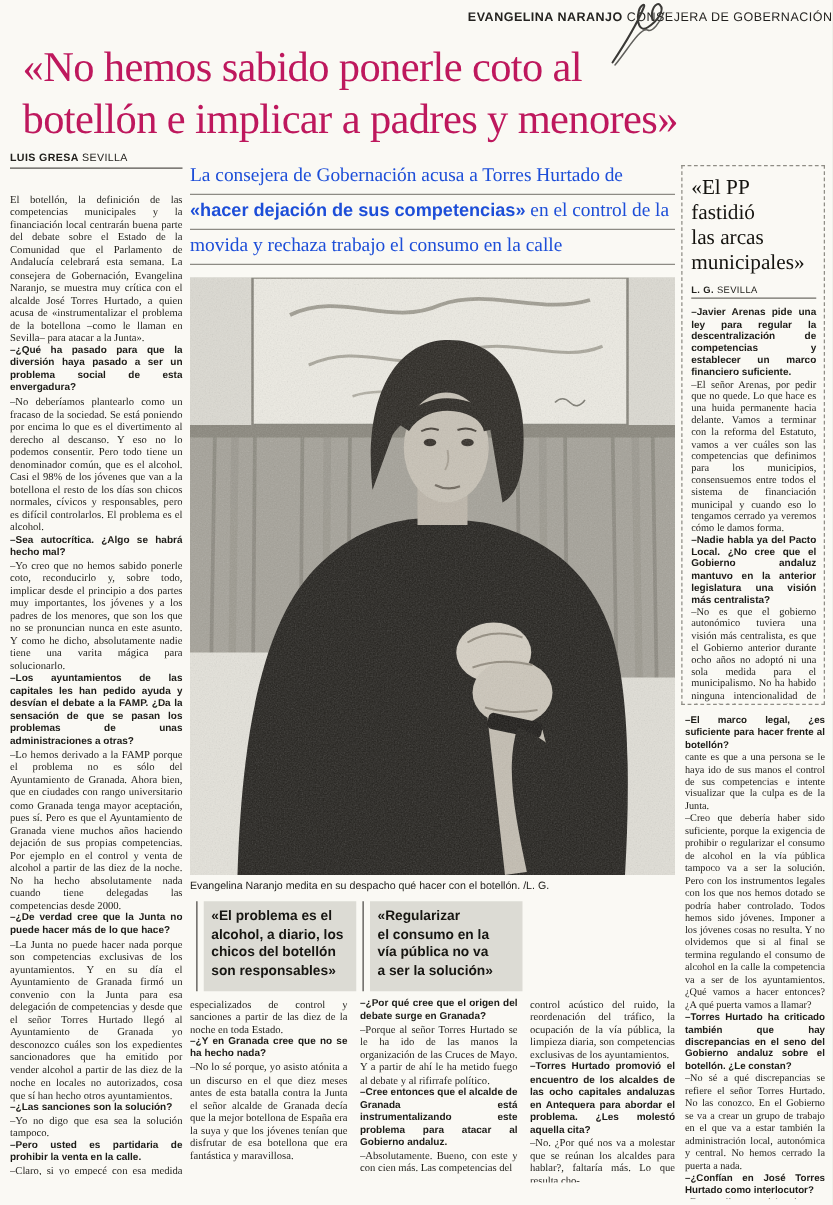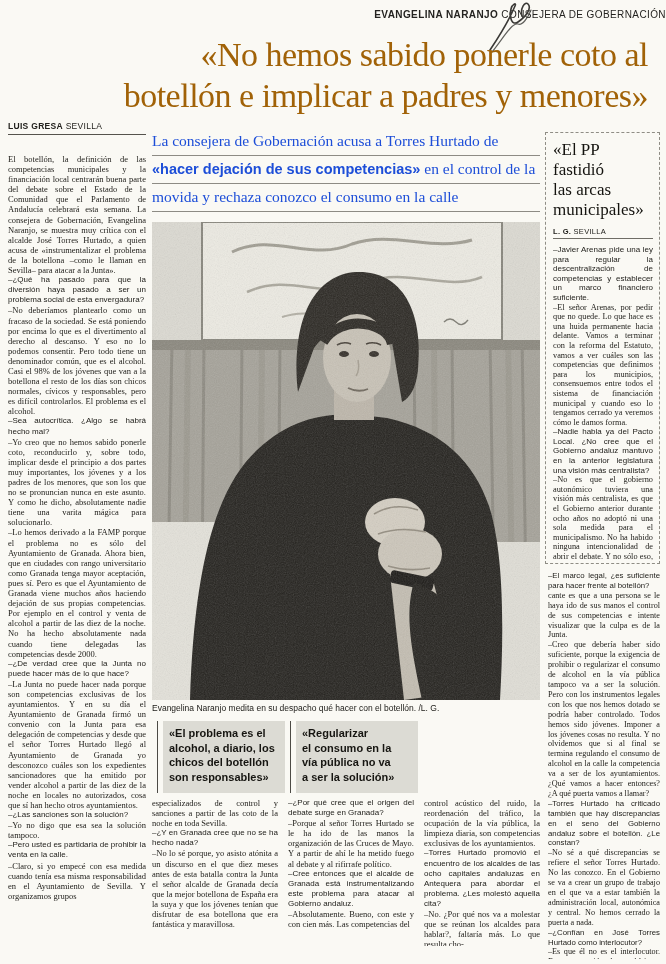--- a/index.html
+++ b/index.html
@@ -9,32 +9,32 @@
     background:var(--paper); color:var(--ink); overflow:hidden;
     font-family:"Liberation Serif","DejaVu Serif",serif;
   }
   
   #kicker{position:absolute;top:9px;left:0;width:100%;text-align:right;
     font-family:"Liberation Sans","DejaVu Sans",sans-serif;font-size:10px;letter-spacing:.4px;color:#242320;}
   #kicker .k-name{font-weight:bold;}
   #scribble{position:absolute;left:468px;top:0;}
   #headline{position:absolute;top:34px;left:18px;width:630px;margin:0;
     font-family:"Liberation Serif","DejaVu Serif",serif;font-weight:normal;
-    font-size:34px;line-height:41px;text-align:right;letter-spacing:-.5px;
-    white-space:pre-line;color:#a16207;}
+    font-size:34px;line-height:41px;text-align:left;letter-spacing:-.5px;
+    white-space:pre-line;color:#be185d;}
   
   #main-byline{position:absolute;left:8px;top:121px;width:138px;
     font-family:"Liberation Sans","DejaVu Sans",sans-serif;font-size:8.5px;letter-spacing:.3px;
     border-bottom:1px solid #55534d;padding-bottom:3px;color:#23221e;}
   #main-byline .b-name{font-weight:bold;}
   .textcol{position:absolute;overflow:hidden;}
   #col1{left:8px;top:154px;width:138px;height:786px;}
   .para{margin:0;text-align:justify;}
   .para.a,.para.lead{font-family:"Liberation Serif","DejaVu Serif",serif;font-size:8.5px;line-height:10.1px;}
-  .para.q{font-family:"Liberation Sans","DejaVu Sans",sans-serif;font-weight:normal;font-size:8px;line-height:10.1px;}
+  .para.q{font-family:"Liberation Sans","DejaVu Sans",sans-serif;font-weight:bold;font-size:8px;line-height:10.1px;}
   
   #subhead{position:absolute;left:152px;top:128px;width:388px;
     font-size:15.5px;color:#1d4ed8;}
   .sub-line{border-bottom:1px solid var(--rule);padding:3px 0 4px 0;line-height:20px;}
   .sub-bold{font-family:"Liberation Sans","DejaVu Sans",sans-serif;font-weight:bold;font-size:14.5px;}
   
   #photo{position:absolute;left:152px;top:222px;width:388px;height:478px;overflow:hidden;background:#c9c7c0;}
   #caption{position:absolute;left:152px;top:703px;width:388px;
     font-family:"Liberation Sans","DejaVu Sans",sans-serif;font-size:8.5px;color:#22211d;}
   
@@ -84,33 +84,34 @@
     <span class="b-name">LUIS GRESA</span>
     <span>SEVILLA</span>
   </div>
 
   <div id="col1" class="textcol">
       <p class="para lead">El botellón, la definición de las competencias municipales y la financiación local centrarán buena parte del debate sobre el Estado de la Comunidad que el Parlamento de Andalucía celebrará esta semana. La consejera de Gobernación, Evangelina Naranjo, se muestra muy crítica con el alcalde José Torres Hurtado, a quien acusa de «instrumentalizar el problema de la botellona –como le llaman en Sevilla– para atacar a la Junta».</p>
       <p class="para q">–¿Qué ha pasado para que la diversión haya pasado a ser un problema social de esta envergadura?</p>
       <p class="para a">–No deberíamos plantearlo como un fracaso de la sociedad. Se está poniendo por encima lo que es el divertimento al derecho al descanso. Y eso no lo podemos consentir. Pero todo tiene un denominador común, que es el alcohol. Casi el 98% de los jóvenes que van a la botellona el resto de los días son chicos normales, cívicos y responsables, pero es difícil controlarlos. El problema es el alcohol.</p>
       <p class="para q">–Sea autocrítica. ¿Algo se habrá hecho mal?</p>
       <p class="para a">–Yo creo que no hemos sabido ponerle coto, reconducirlo y, sobre todo, implicar desde el principio a dos partes muy importantes, los jóvenes y a los padres de los menores, que son los que no se pronuncian nunca en este asunto. Y como he dicho, absolutamente nadie tiene una varita mágica para solucionarlo.</p>
+      <p class="para q">–Los ayuntamientos de las capitales les han pedido ayuda y desvían el debate a la FAMP. ¿Da la sensación de que se pasan los problemas de unas administraciones a otras?</p>
       <p class="para a">–Lo hemos derivado a la FAMP porque el problema no es sólo del Ayuntamiento de Granada. Ahora bien, que en ciudades con rango universitario como Granada tenga mayor aceptación, pues sí. Pero es que el Ayuntamiento de Granada viene muchos años haciendo dejación de sus propias competencias. Por ejemplo en el control y venta de alcohol a partir de las diez de la noche. No ha hecho absolutamente nada cuando tiene delegadas las competencias desde 2000.</p>
       <p class="para q">–¿De verdad cree que la Junta no puede hacer más de lo que hace?</p>
       <p class="para a">–La Junta no puede hacer nada porque son competencias exclusivas de los ayuntamientos. Y en su día el Ayuntamiento de Granada firmó un convenio con la Junta para esa delegación de competencias y desde que el señor Torres Hurtado llegó al Ayuntamiento de Granada yo desconozco cuáles son los expedientes sancionadores que ha emitido por vender alcohol a partir de las diez de la noche en locales no autorizados, cosa que sí han hecho otros ayuntamientos.</p>
       <p class="para q">–¿Las sanciones son la solución?</p>
       <p class="para a">–Yo no digo que esa sea la solución tampoco.</p>
       <p class="para q">–Pero usted es partidaria de prohibir la venta en la calle.</p>
       <p class="para a">–Claro, si yo empecé con esa medida cuando tenía esa misma responsabilidad en el Ayuntamiento de Sevilla. Y organizamos grupos</p>
     </div>
 
   <div id="subhead">
     <div class="sub-line">La consejera de Gobernación acusa a Torres Hurtado de</div>
     <div class="sub-line"><span class="sub-bold">«hacer dejación de sus competencias»</span><span> en el control de la</span></div>
-    <div class="sub-line">movida y rechaza conozco el consumo en la calle</div>
+    <div class="sub-line">movida y rechaza trabajo el consumo en la calle</div>
   </div>
 
   <div id="photo">
     <svg width="388" height="478" viewBox="0 0 388 478">
       <defs>
         <filter id="grain" x="0" y="0" width="100%" height="100%">
           <feTurbulence type="fractalNoise" baseFrequency="0.9" numOctaves="2" stitchTiles="stitch"></feTurbulence>
           <feColorMatrix type="saturate" values="0"></feColorMatrix>
         </filter>
       </defs>
@@ -184,21 +185,21 @@
 chicos del botellón
 son responsables»</div>
     <div class="pq-sep"></div>
     <div class="pq">«Regularizar
 el consumo en la
 vía pública no va
 a ser la solución»</div>
   </div>
 
   <div id="col2" class="textcol">
-      <p class="para a">especializados de control y sanciones a partir de las coto de la noche en toda Sevilla.</p>
+      <p class="para a">especializados de control y sanciones a partir de las diez de la noche en toda Estado.</p>
       <p class="para q">–¿Y en Granada cree que no se ha hecho nada?</p>
       <p class="para a">–No lo sé porque, yo asisto atónita a un discurso en el que diez meses antes de esta batalla contra la Junta el señor alcalde de Granada decía que la mejor botellona de España era la suya y que los jóvenes tenían que disfrutar de esa botellona que era fantástica y maravillosa.</p>
     </div>
   <div id="col3" class="textcol">
       <p class="para q">–¿Por qué cree que el origen del debate surge en Granada?</p>
       <p class="para a">–Porque al señor Torres Hurtado se le ha ido de las manos la organización de las Cruces de Mayo. Y a partir de ahí le ha metido fuego al debate y al rifirrafe político.</p>
       <p class="para q">–Cree entonces que el alcalde de Granada está instrumentalizando este problema para atacar al Gobierno andaluz.</p>
       <p class="para a">–Absolutamente. Bueno, con este y con cien más. Las competencias del</p>
     </div>
   <div id="col4" class="textcol">

